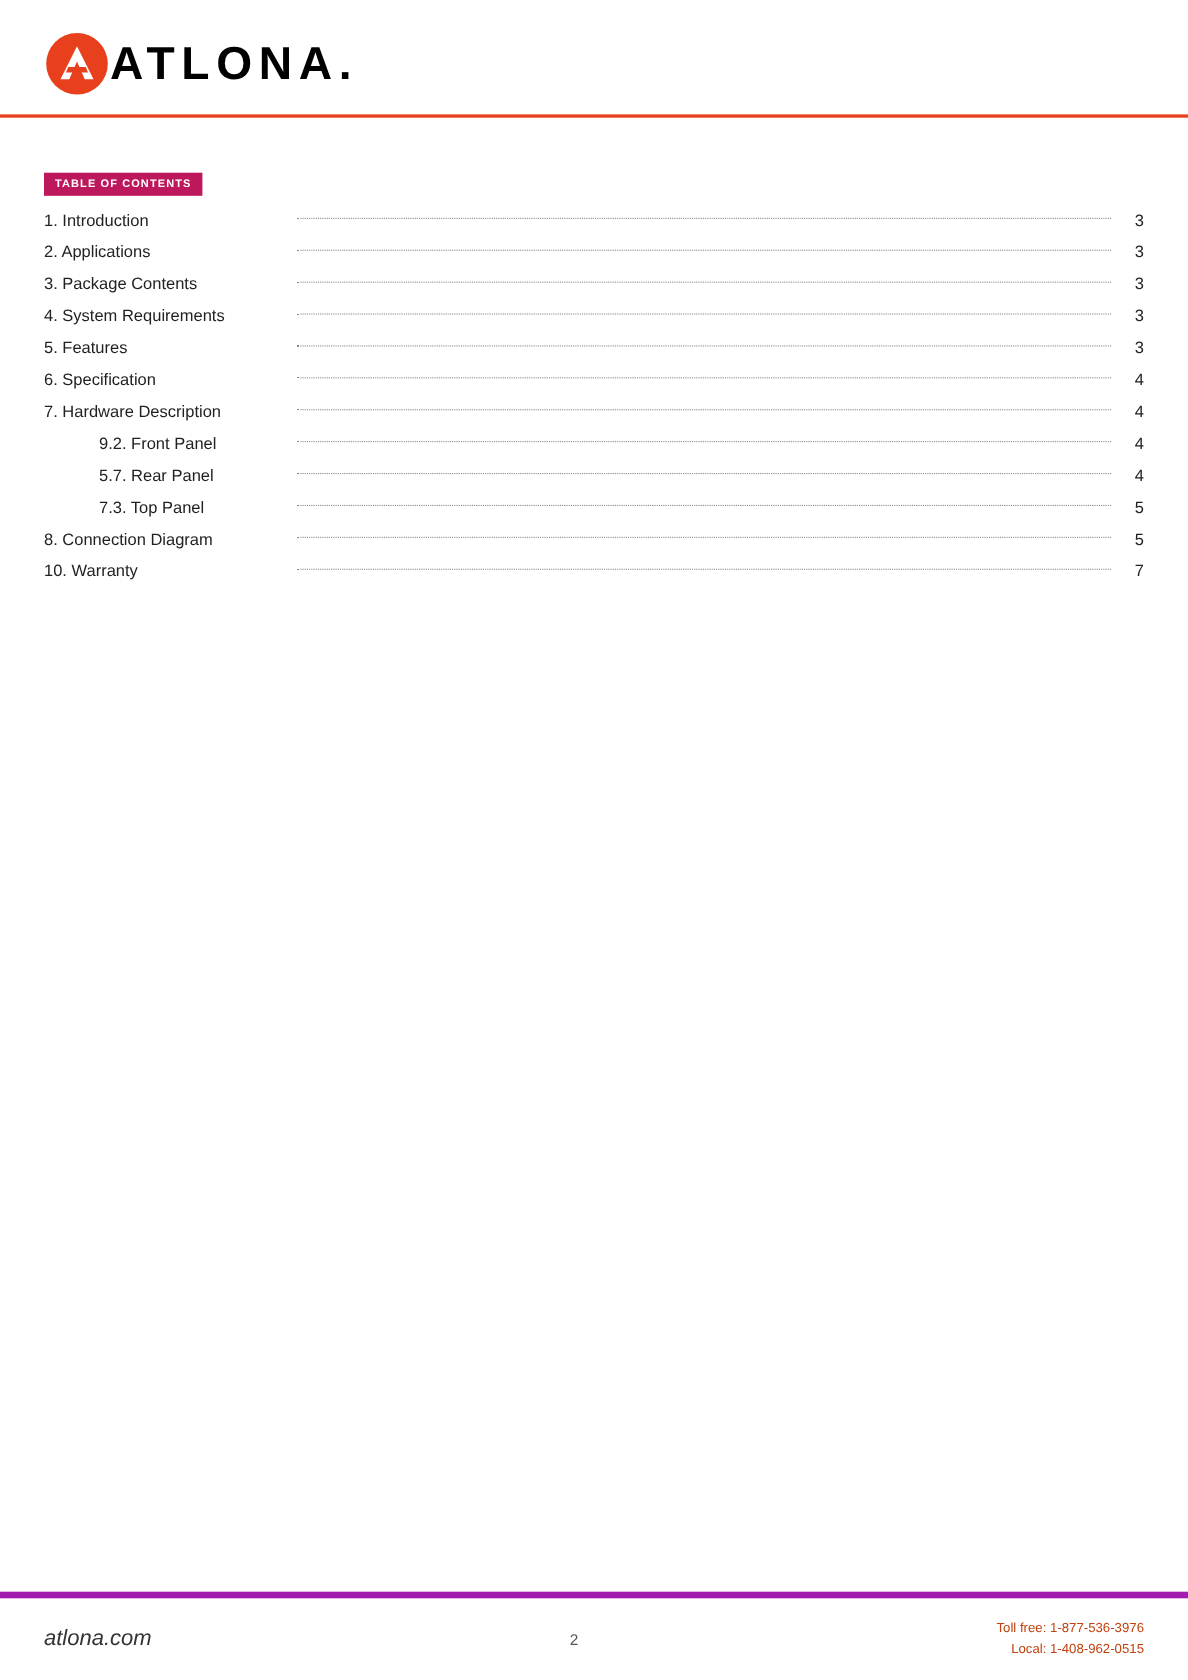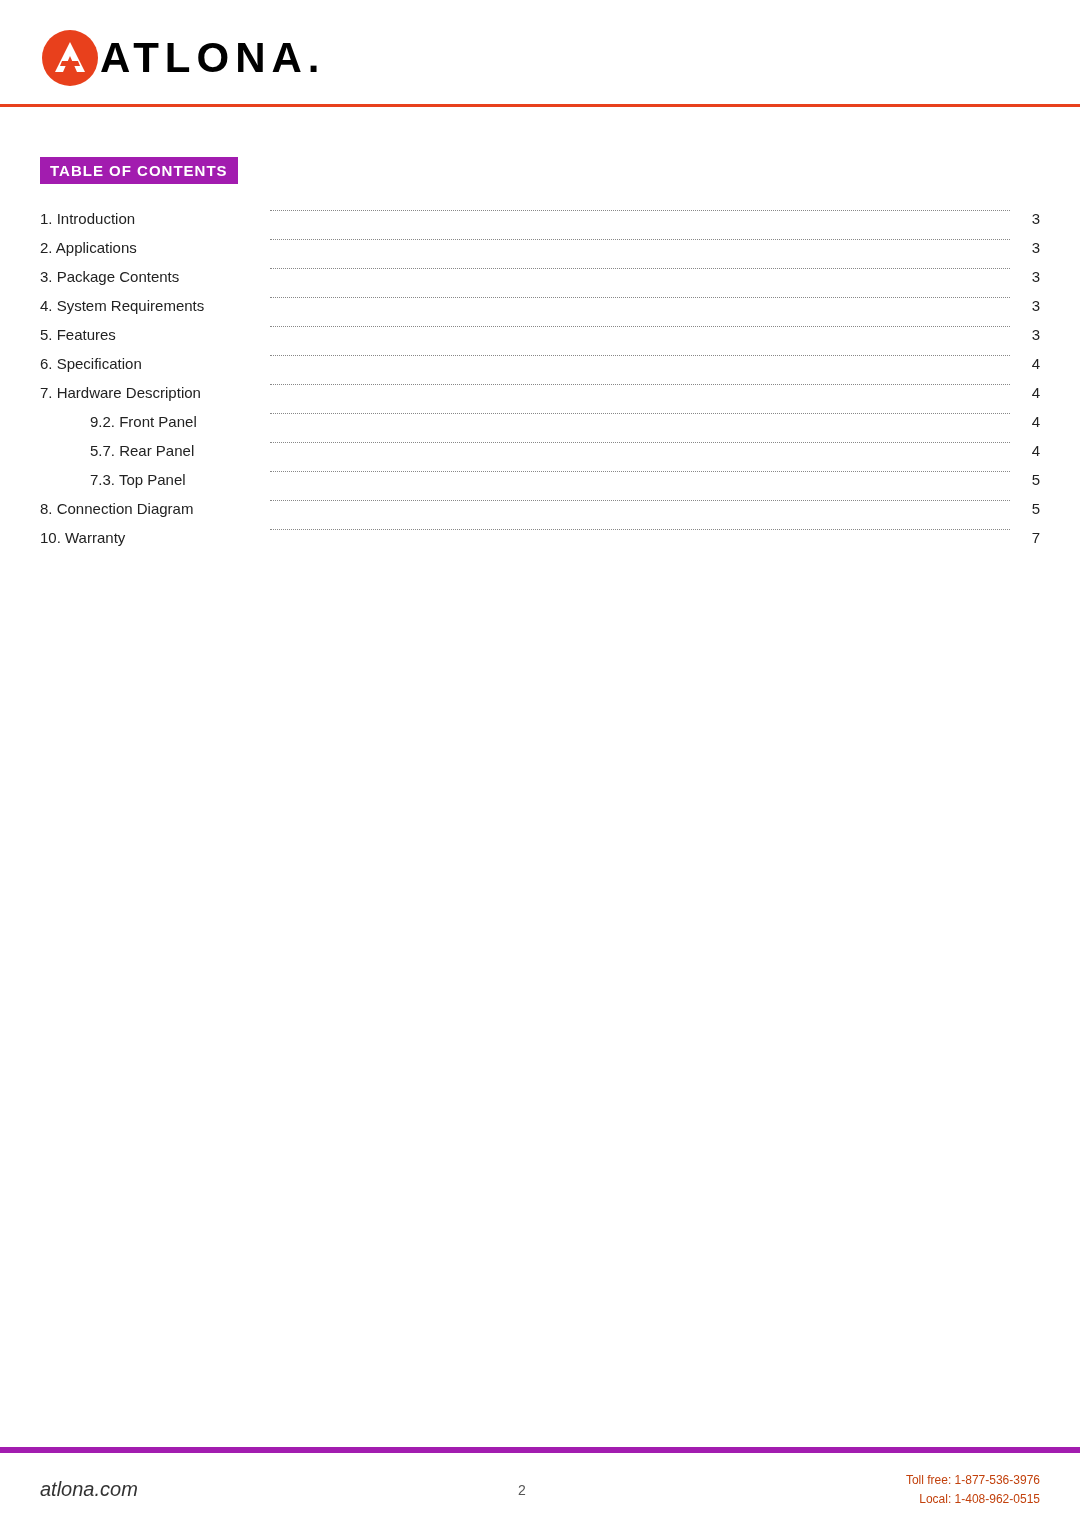--- a/index.html
+++ b/index.html
@@ -47,33 +47,33 @@
     }
 
     
     .main-content {
       padding: 50px 40px 100px 40px;
     }
 
     
     .toc-header {
       display: inline-block;
-      background: #a21caf;
+      background: #be185d;
       color: #ffffff;
-      font-size: 15px;
+      font-size: 10px;
       font-weight: 600;
       letter-spacing: 1px;
       padding: 5px 10px;
-      margin-bottom: 20px;
+      margin-bottom: 8px;
       text-transform: uppercase;
     }
 
     .toc-row {
       display: flex;
-      align-items: flex-start;
+      align-items: center;
       padding: 6px 0;
       width: 100%;
     }
 
     .toc-label {
       font-size: 15px;
       color: #222222;
       white-space: nowrap;
       min-width: 220px;
     }

